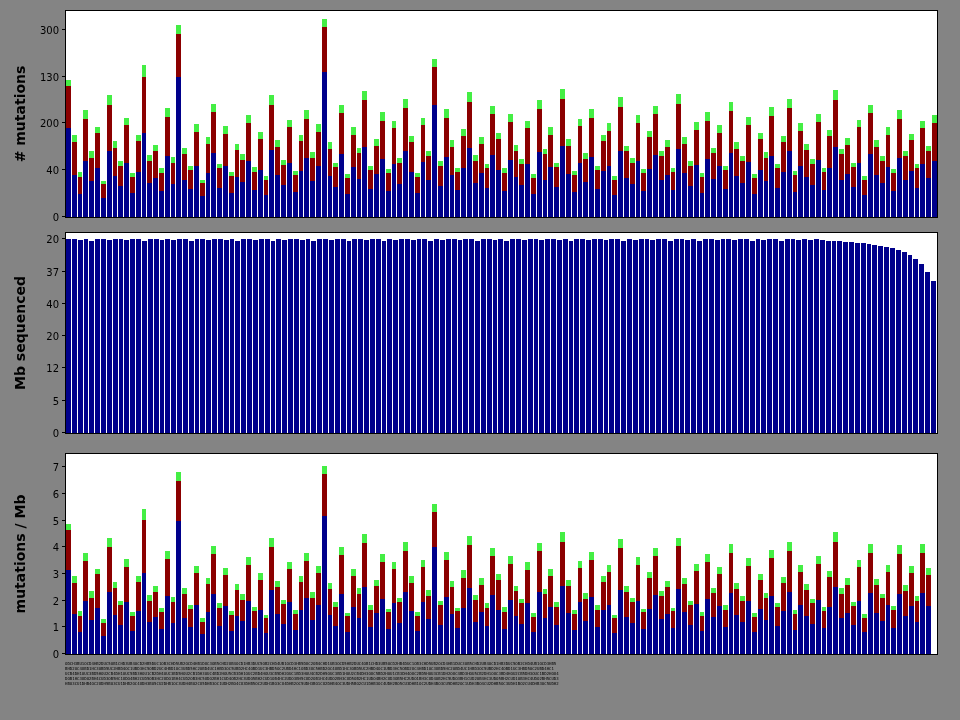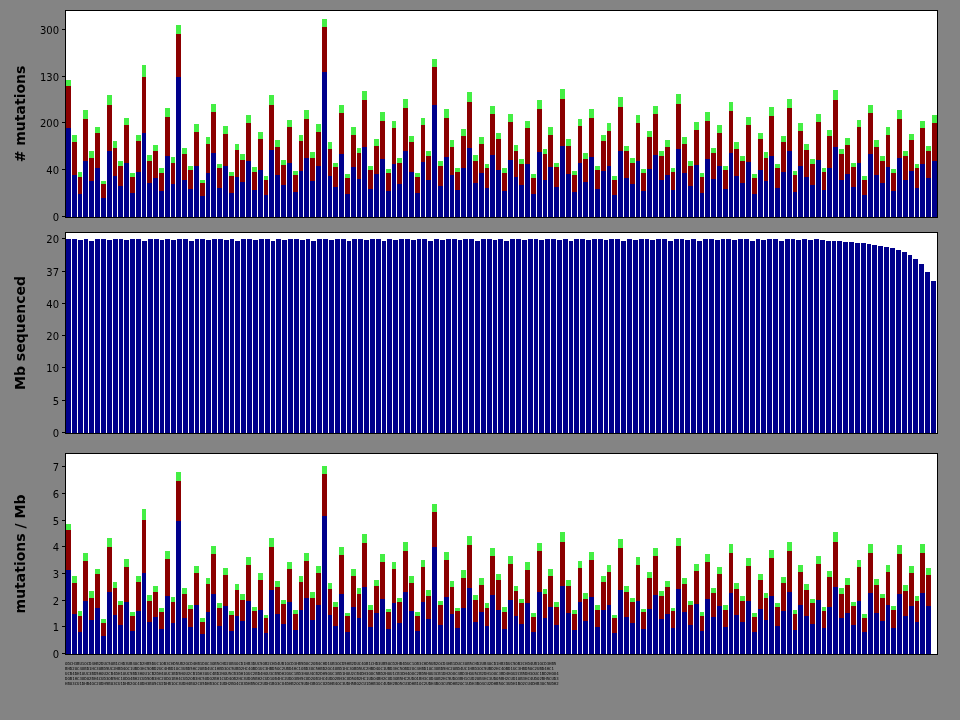--- a/index.html
+++ b/index.html
@@ -1238,21 +1238,21 @@
           <div style="height: 80.6452%; background: rgb(0, 0, 139);"></div>
         </div>
         <div class="bar">
           <div style="height: 75.8065%; background: rgb(0, 0, 139);"></div>
         </div>
       </div>
   <div class="tick-label" style="bottom: 0%;">0</div>
       <div class="tick-mark" style="bottom: 0%;"></div>
       <div class="tick-label" style="bottom: 16.129%;">5</div>
       <div class="tick-mark" style="bottom: 16.129%;"></div>
-      <div class="tick-label" style="bottom: 32.2581%;">10</div>
+      <div class="tick-label" style="bottom: 32.2581%;">12</div>
       <div class="tick-mark" style="bottom: 32.2581%;"></div>
       <div class="tick-label" style="bottom: 48.3871%;">20</div>
       <div class="tick-mark" style="bottom: 48.3871%;"></div>
       <div class="tick-label" style="bottom: 64.5161%;">40</div>
       <div class="tick-mark" style="bottom: 64.5161%;"></div>
       <div class="tick-label" style="bottom: 80.6452%;">37</div>
       <div class="tick-mark" style="bottom: 80.6452%;"></div>
       <div class="tick-label" style="bottom: 96.7742%;">20</div>
       <div class="tick-mark" style="bottom: 96.7742%;"></div>
     </div>

